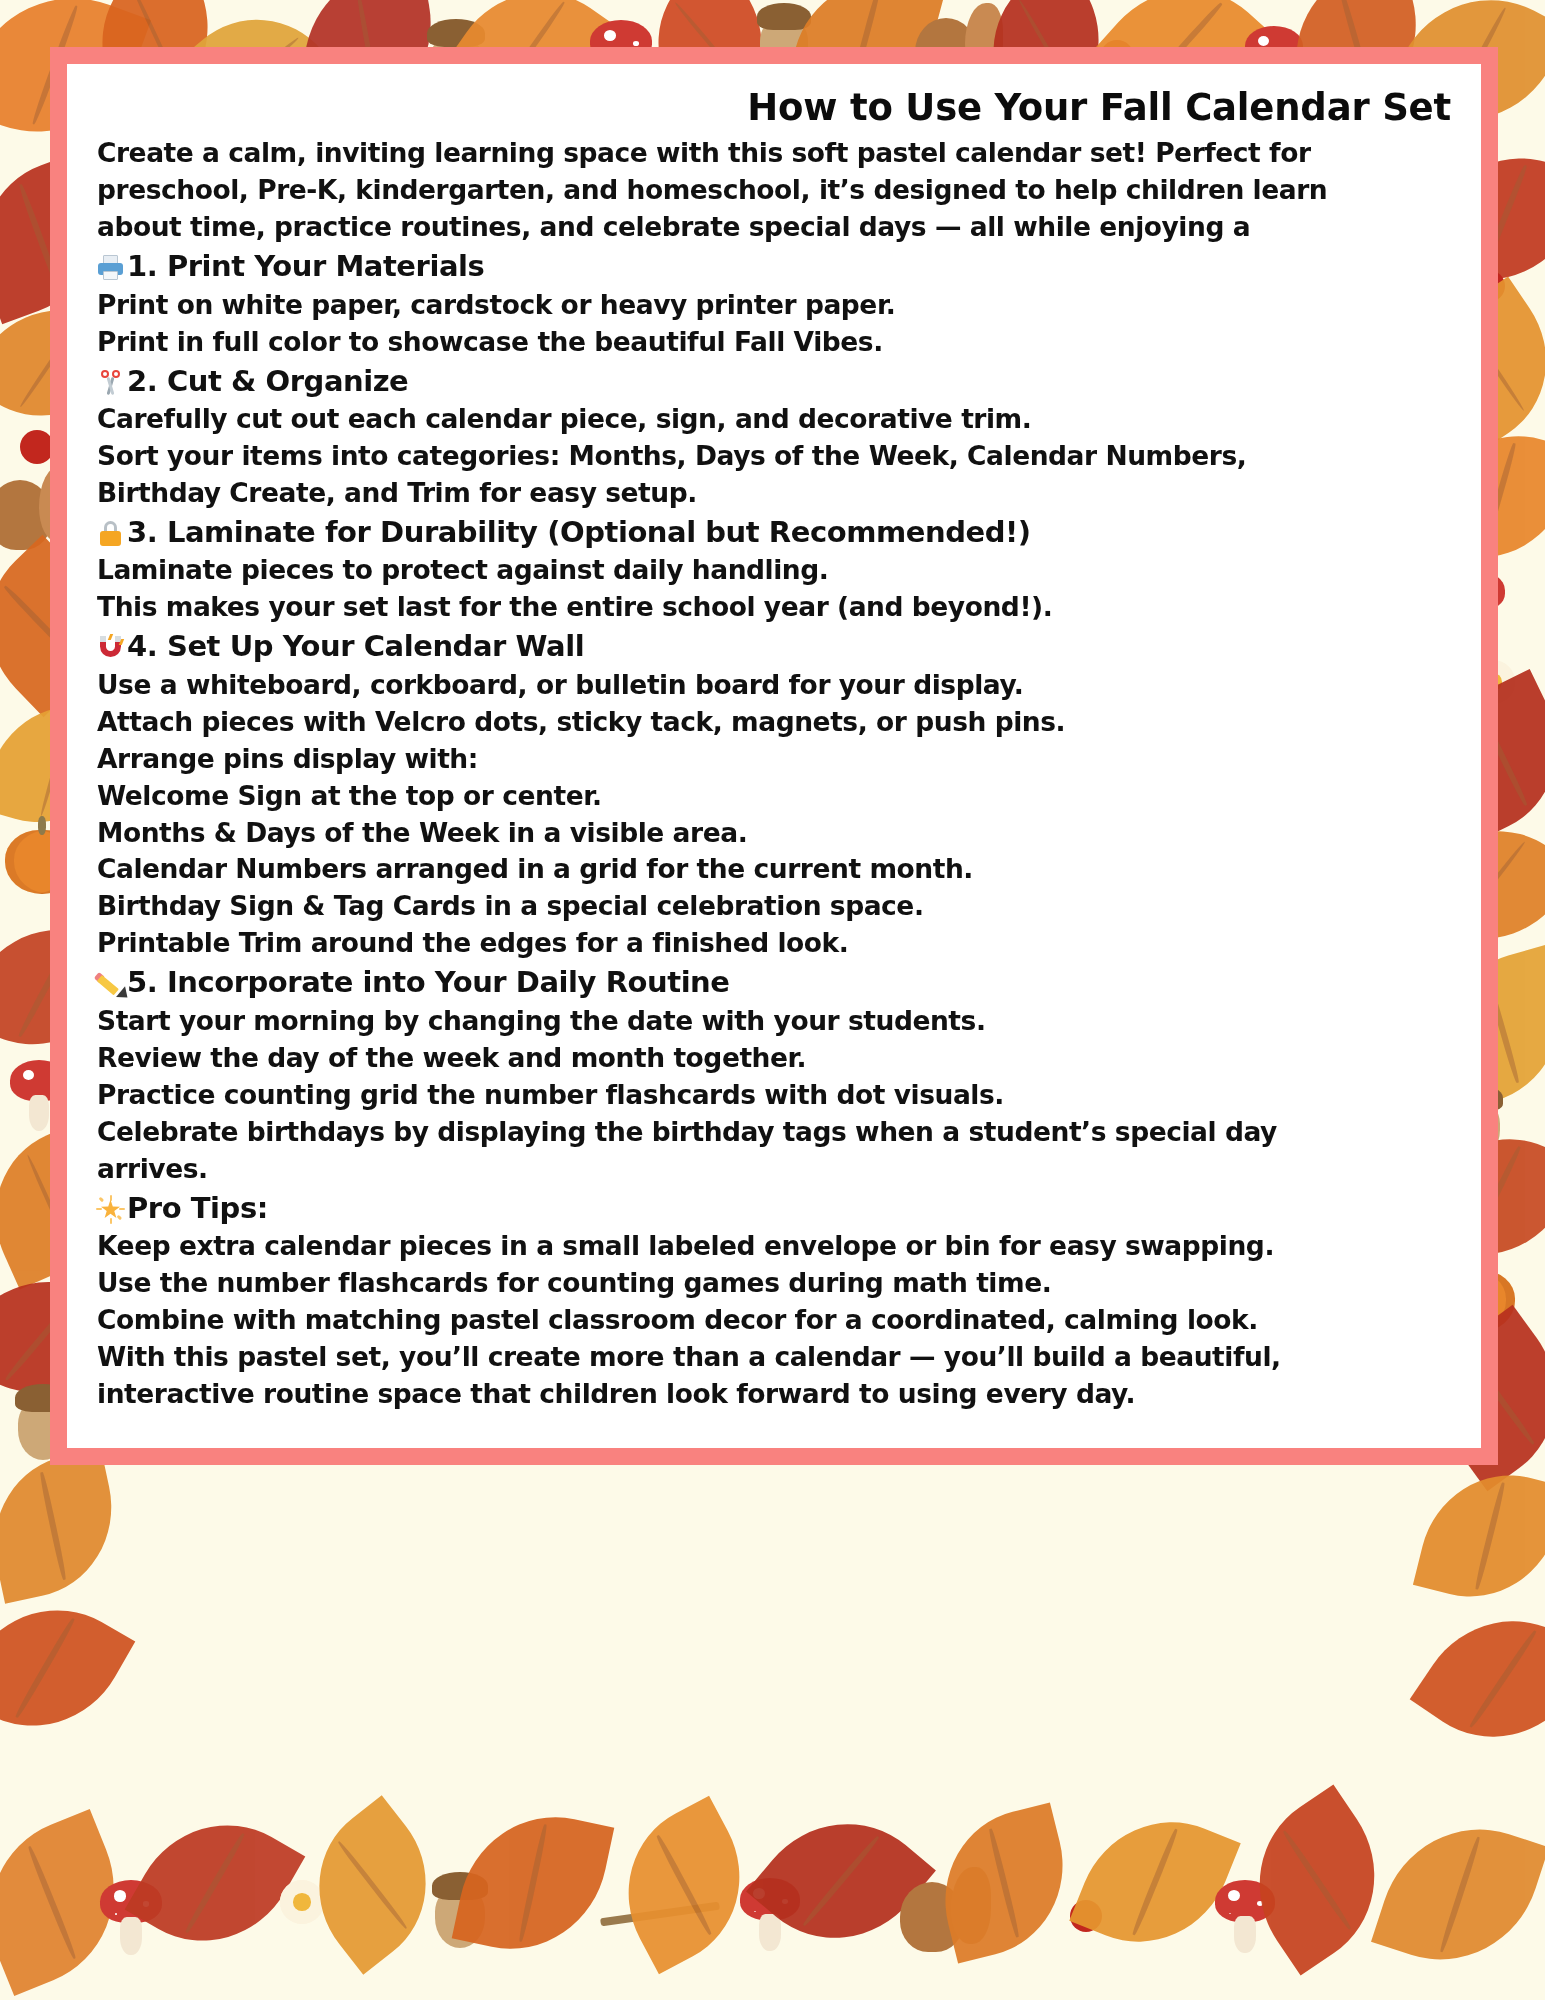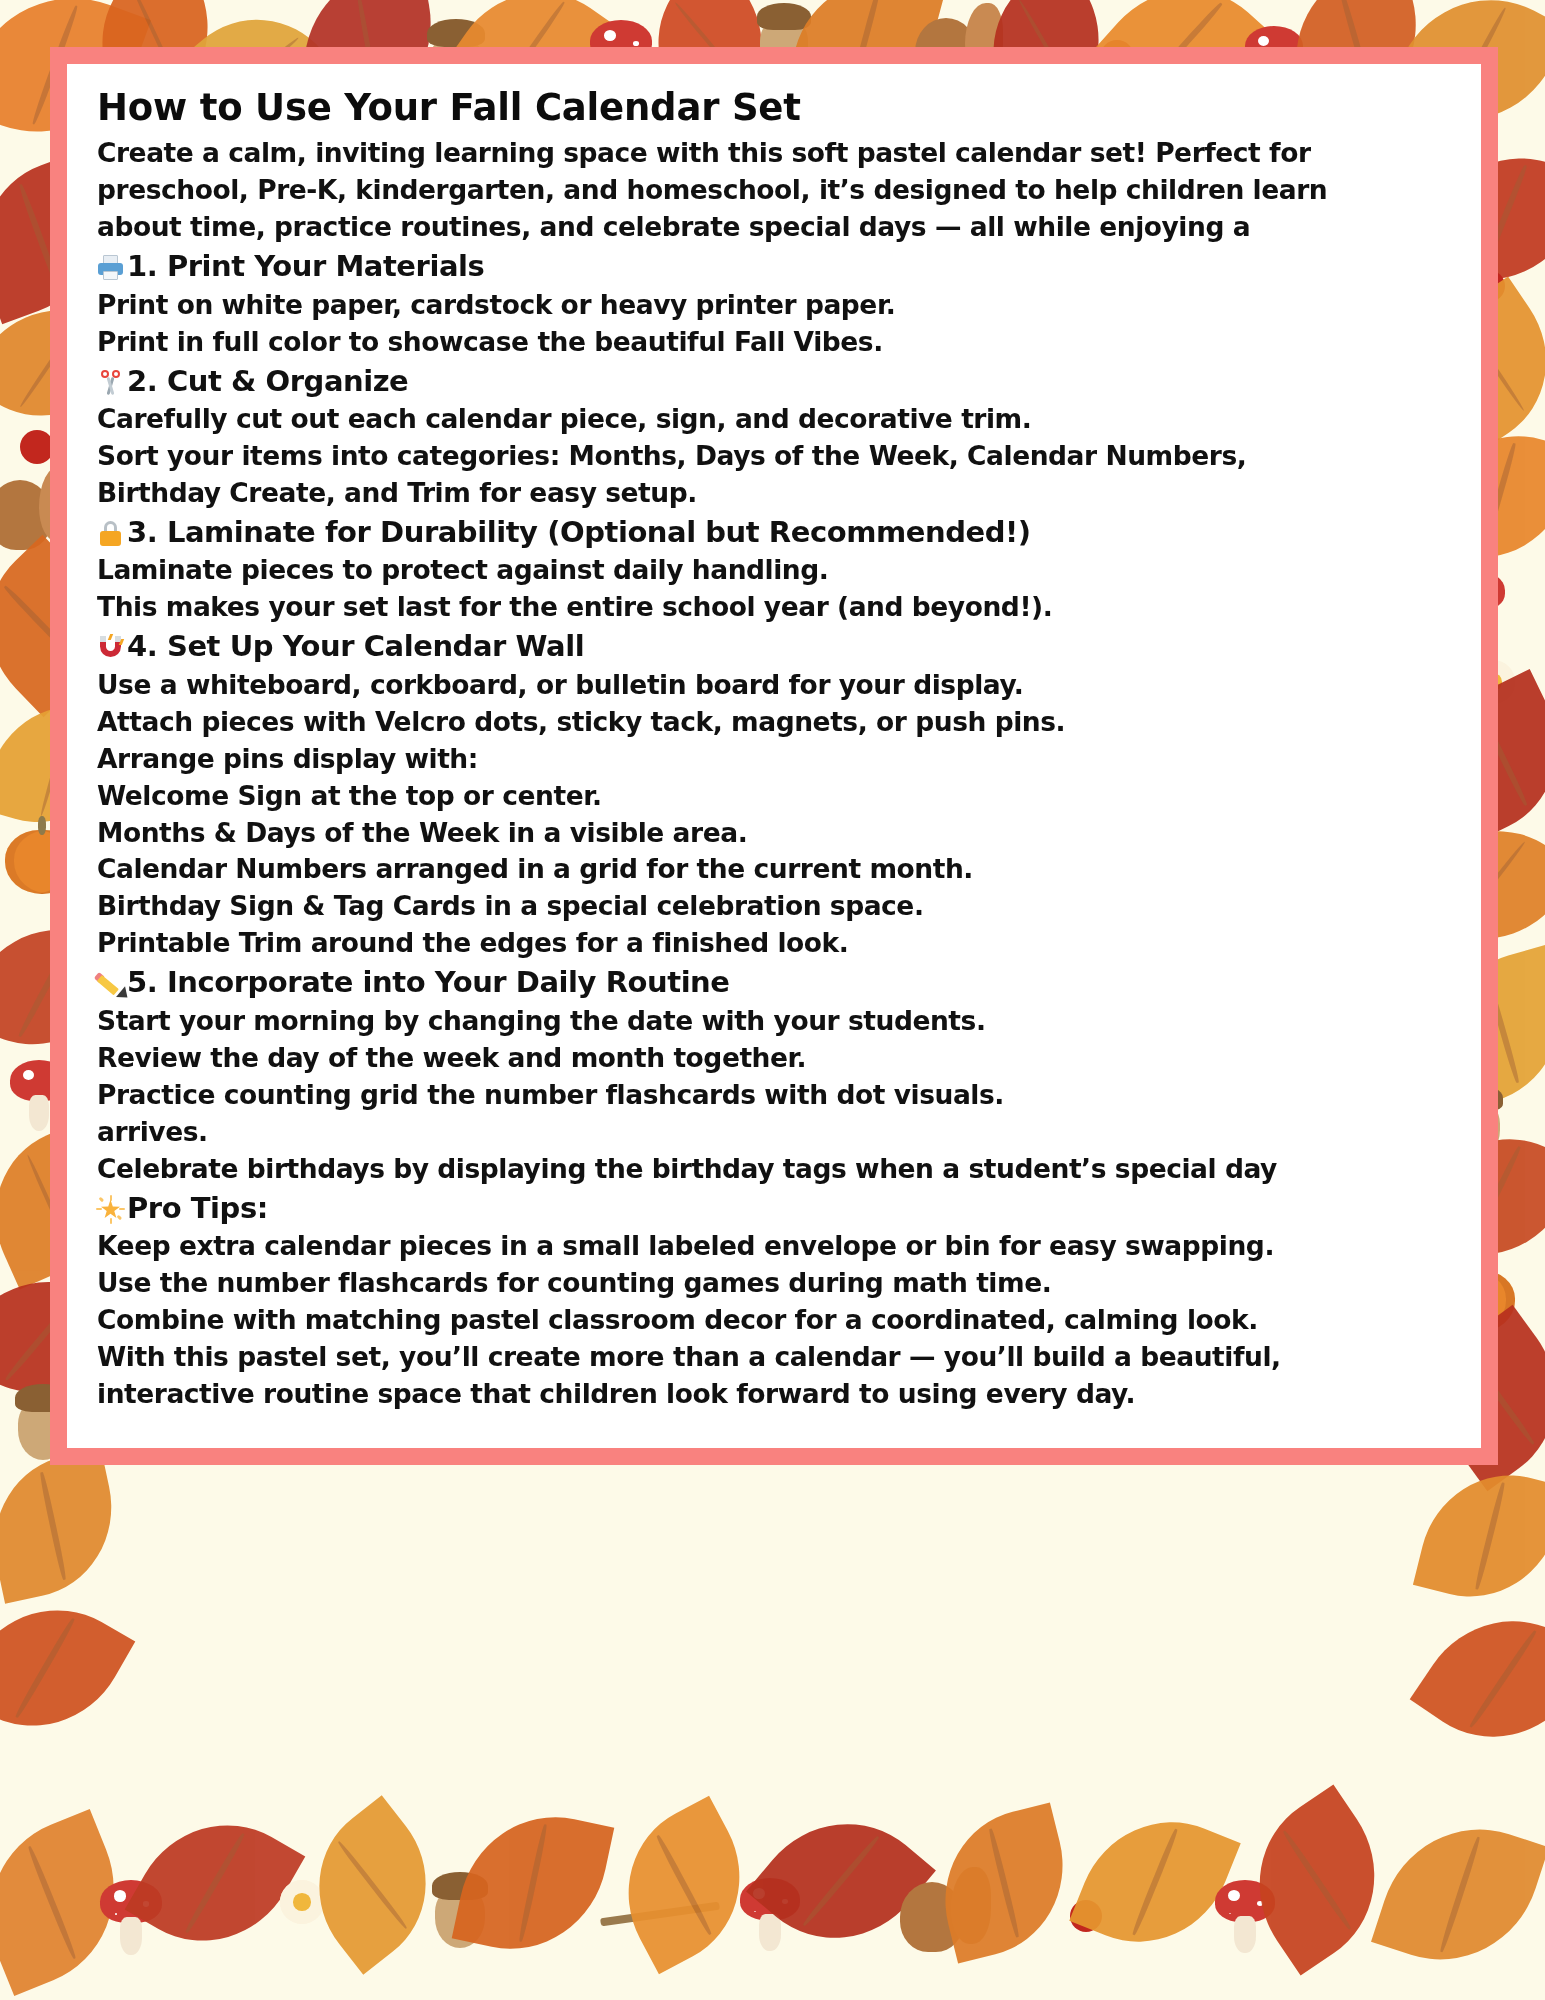--- a/index.html
+++ b/index.html
@@ -180,21 +180,21 @@
     padding: 20px 30px 18px 30px;
     overflow: hidden;
   }
 
   
   #sheet h1 {
     font-family: "DejaVu Sans", sans-serif;
     font-weight: 700;
     font-size: 37px;
     line-height: 1.28;
-    text-align: left;
+    text-align: right;
     color: #0c0c0c;
     margin-bottom: 4px;
     letter-spacing: -0.2px;
   }
 
   .line {
     font-family: "DejaVu Sans", sans-serif;
     font-weight: 700;
     font-size: 26.5px;
     line-height: 1.395;
@@ -402,22 +402,22 @@
         <div class="line">Calendar Numbers arranged in a grid for the current month.</div>
         <div class="line">Birthday Sign &amp; Tag Cards in a special celebration space.</div>
         <div class="line">Printable Trim around the edges for a finished look.</div>
       </div>
 
       <div>
         <div class="line heading"><span class="gly gly-pencil"><span class="erase"></span><span class="shaft"></span><span class="tip"></span></span><span>5. Incorporate into Your Daily Routine</span></div>
         <div class="line">Start your morning by changing the date with your students.</div>
         <div class="line">Review the day of the week and month together.</div>
         <div class="line">Practice counting grid the number flashcards with dot visuals.</div>
+        <div class="line">Celebrate birthdays by displaying the birthday tags when a student’s special day</div>
         <div class="line">arrives.</div>
-        <div class="line">Celebrate birthdays by displaying the birthday tags when a student’s special day</div>
       </div>
 
       <div>
         <div class="line heading"><span class="gly gly-star"><span class="ray r1"></span><span class="ray r2"></span><span class="ray r3"></span><span class="ray r4"></span><span class="ray r5"></span><span class="ray r6"></span><span class="st"></span></span><span>Pro Tips:</span></div>
         <div class="line">Keep extra calendar pieces in a small labeled envelope or bin for easy swapping.</div>
         <div class="line">Use the number flashcards for counting games during math time.</div>
         <div class="line">Combine with matching pastel classroom decor for a coordinated, calming look.</div>
         <div class="line">With this pastel set, you’ll create more than a calendar — you’ll build a beautiful,</div>
         <div class="line">interactive routine space that children look forward to using every day.</div>
       </div>

